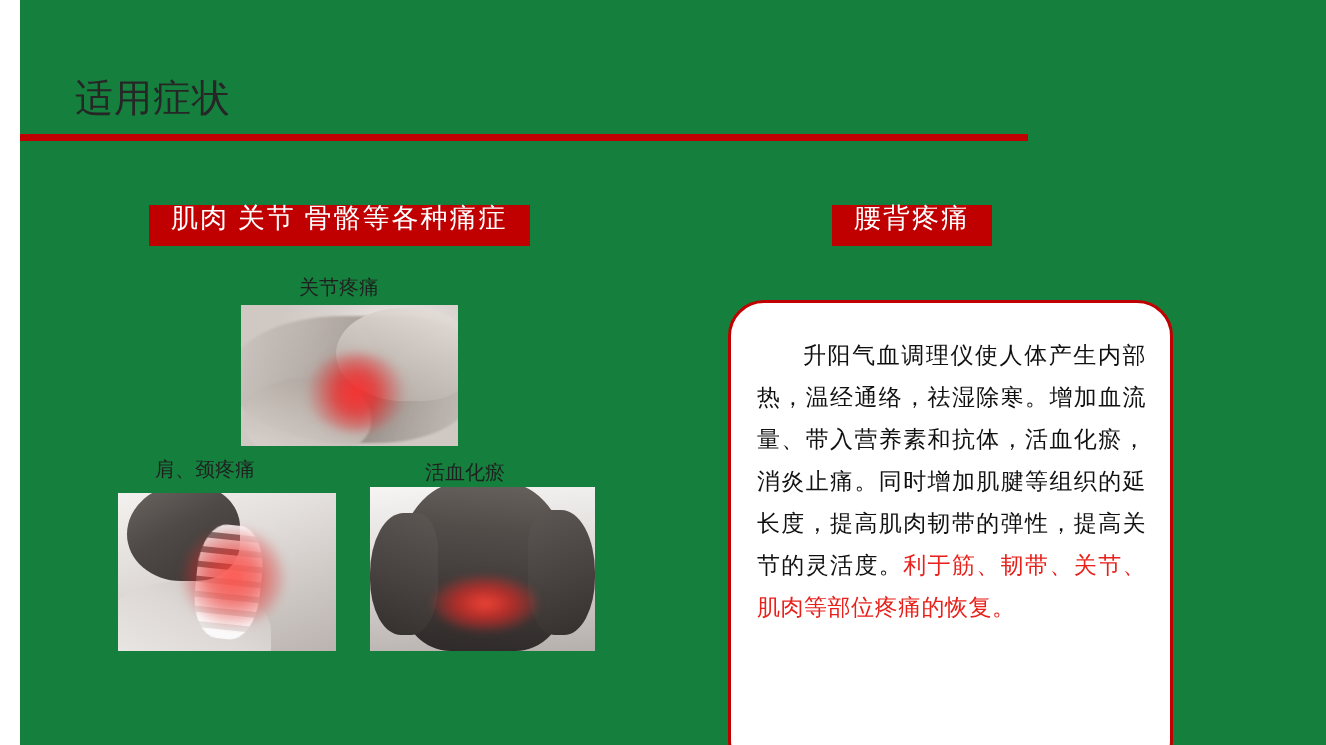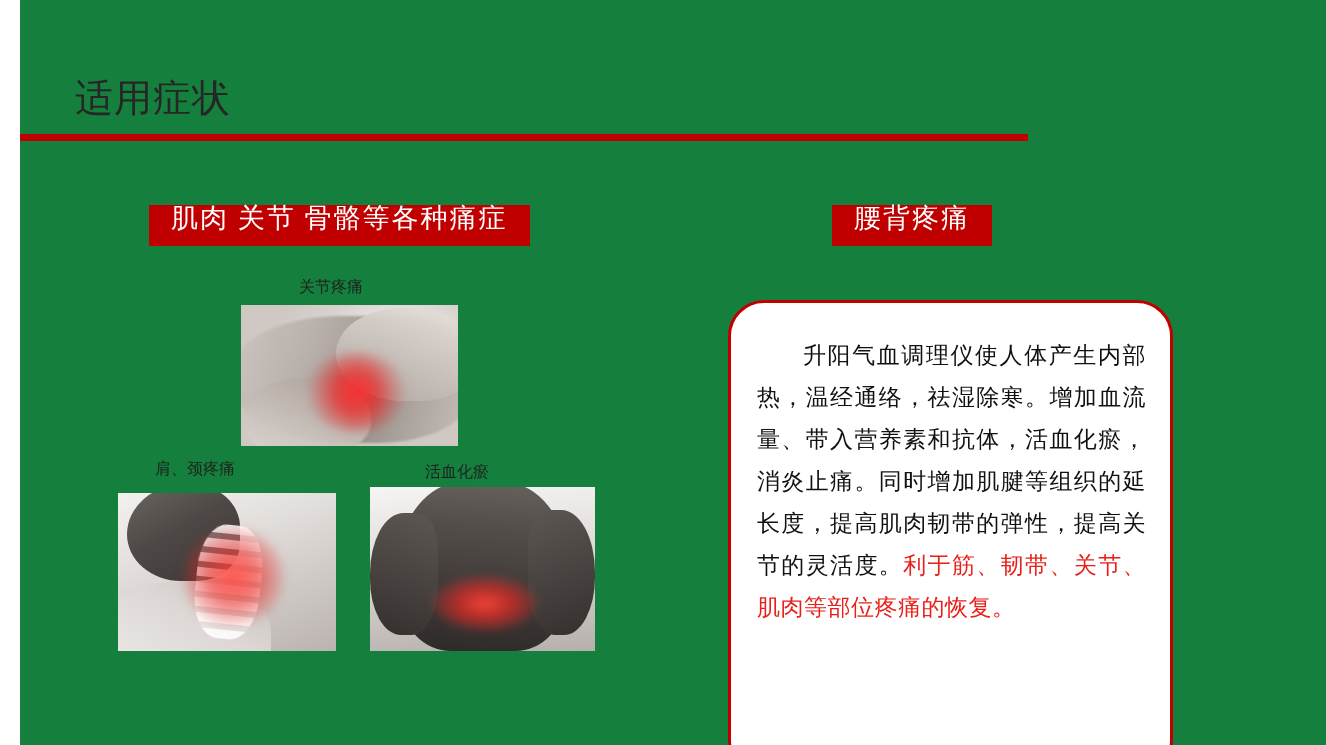--- a/index.html
+++ b/index.html
@@ -63,21 +63,21 @@
     white-space: nowrap;
   }
   .banner-left {
     position: absolute;
     left: 32px;
     top: 5px;
   }
 
   .caption {
     position: absolute;
-    font-size: 16px;
+    font-size: 20px;
     line-height: 26px;
     color: #1f1f1f;
     white-space: nowrap;
   }
 
   .photo {
     position: absolute;
     overflow: hidden;
     background: #d8d6d4;
   }

